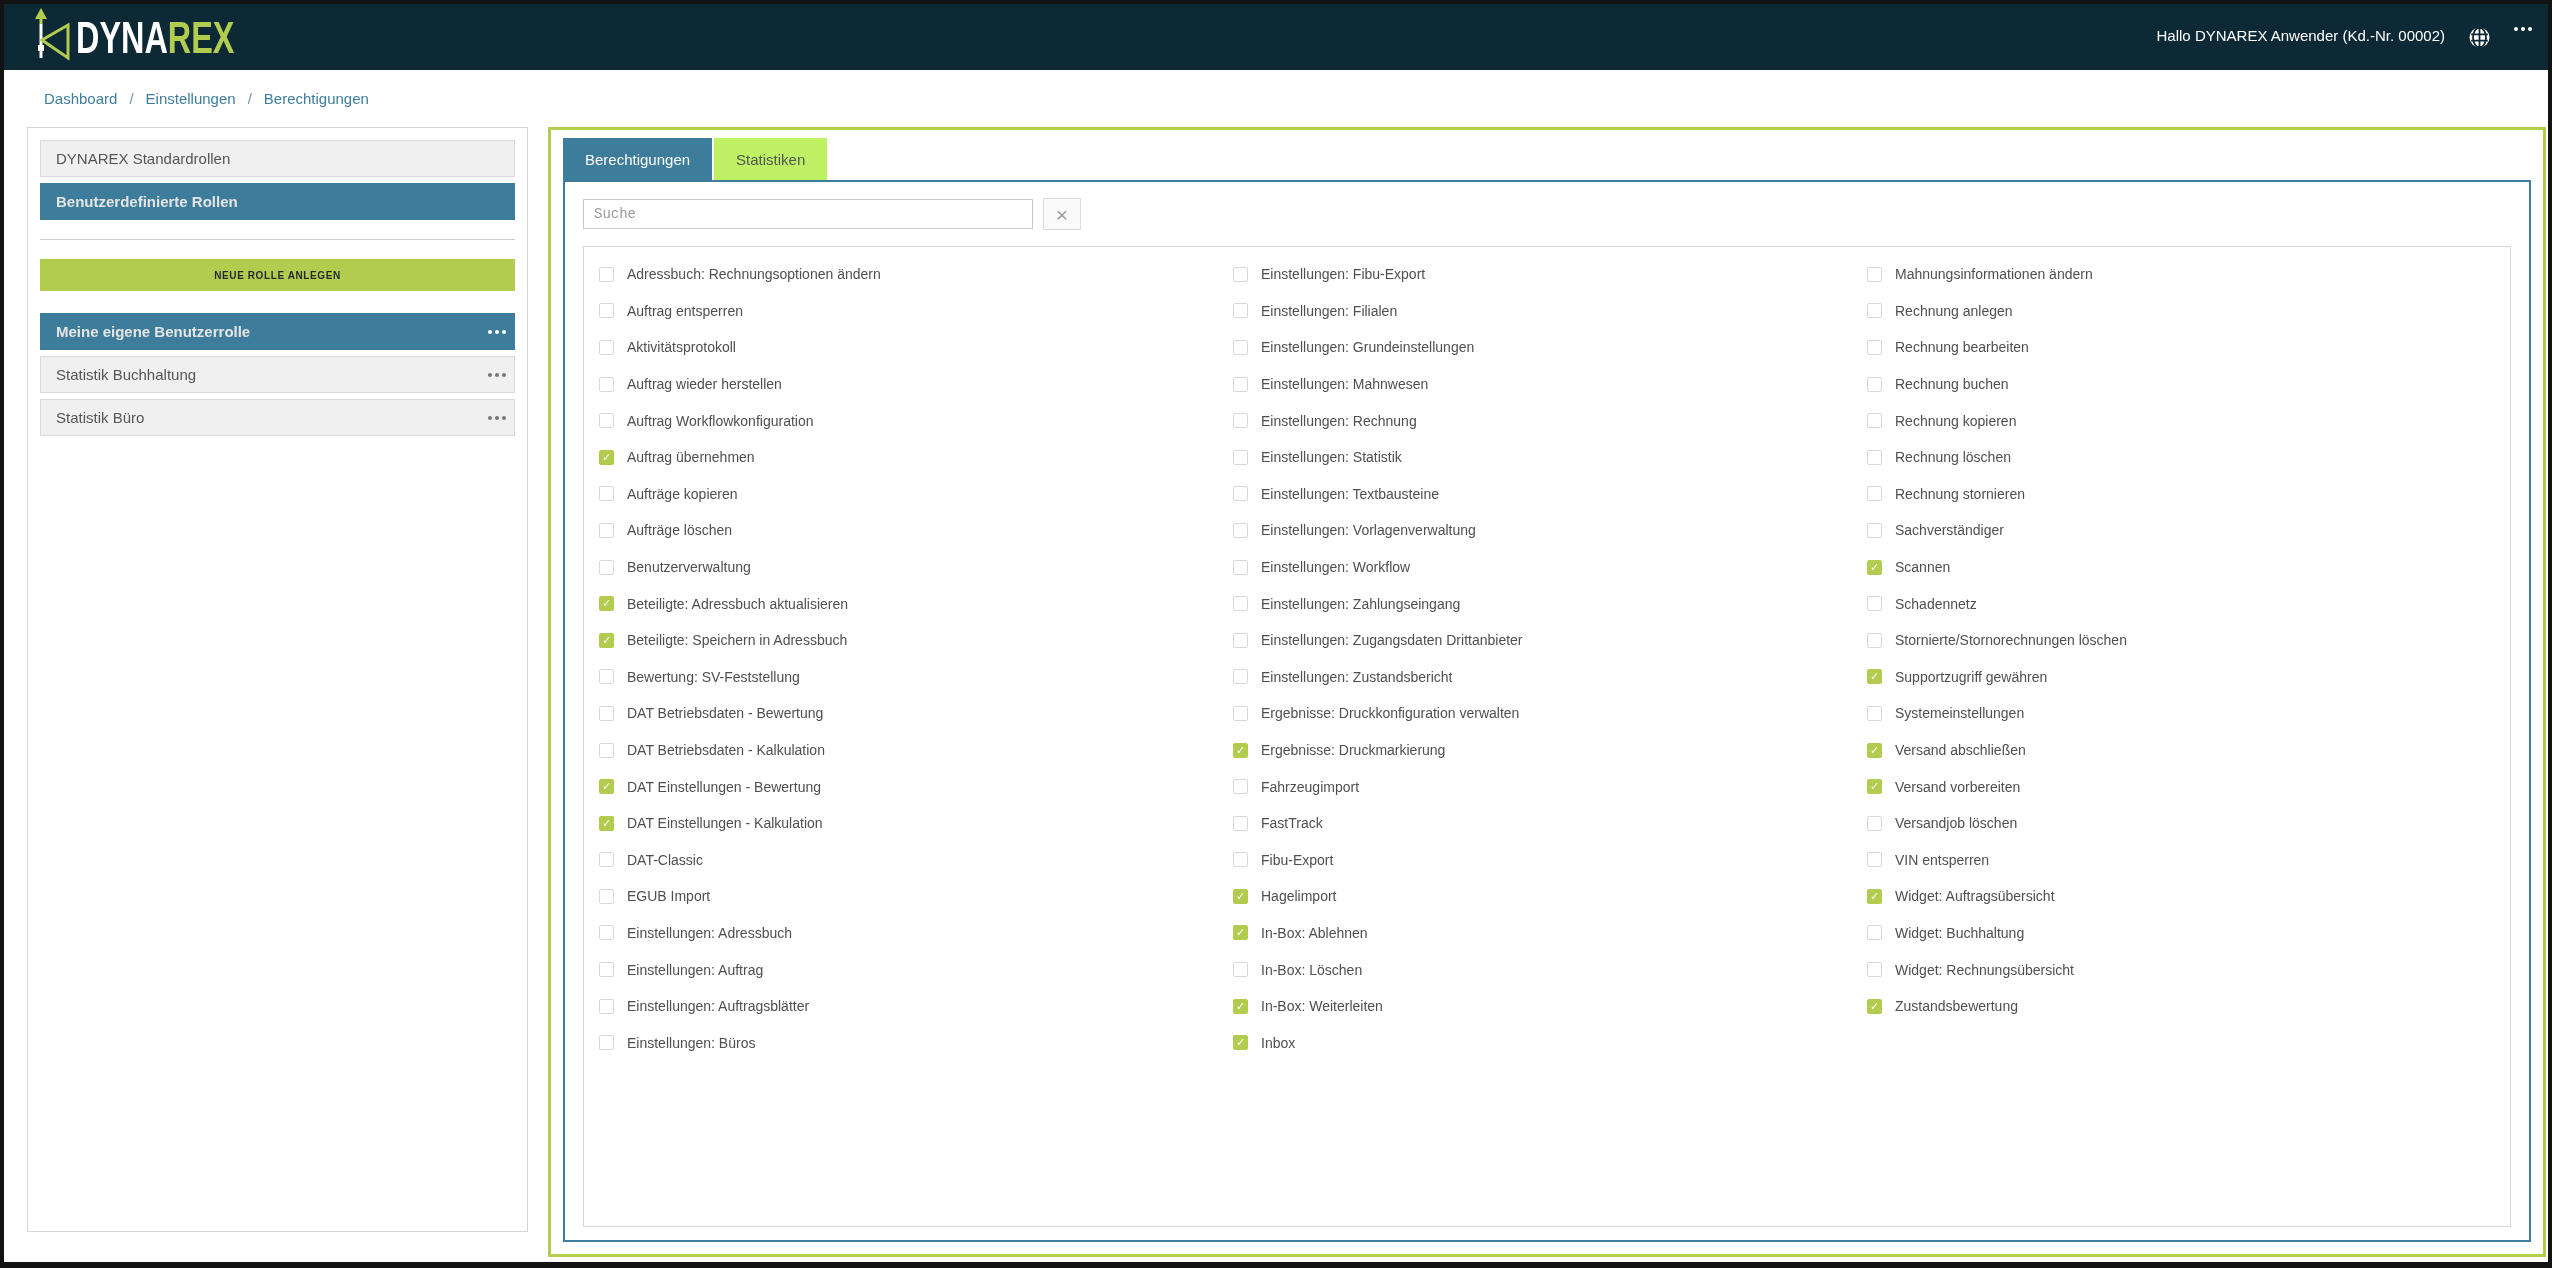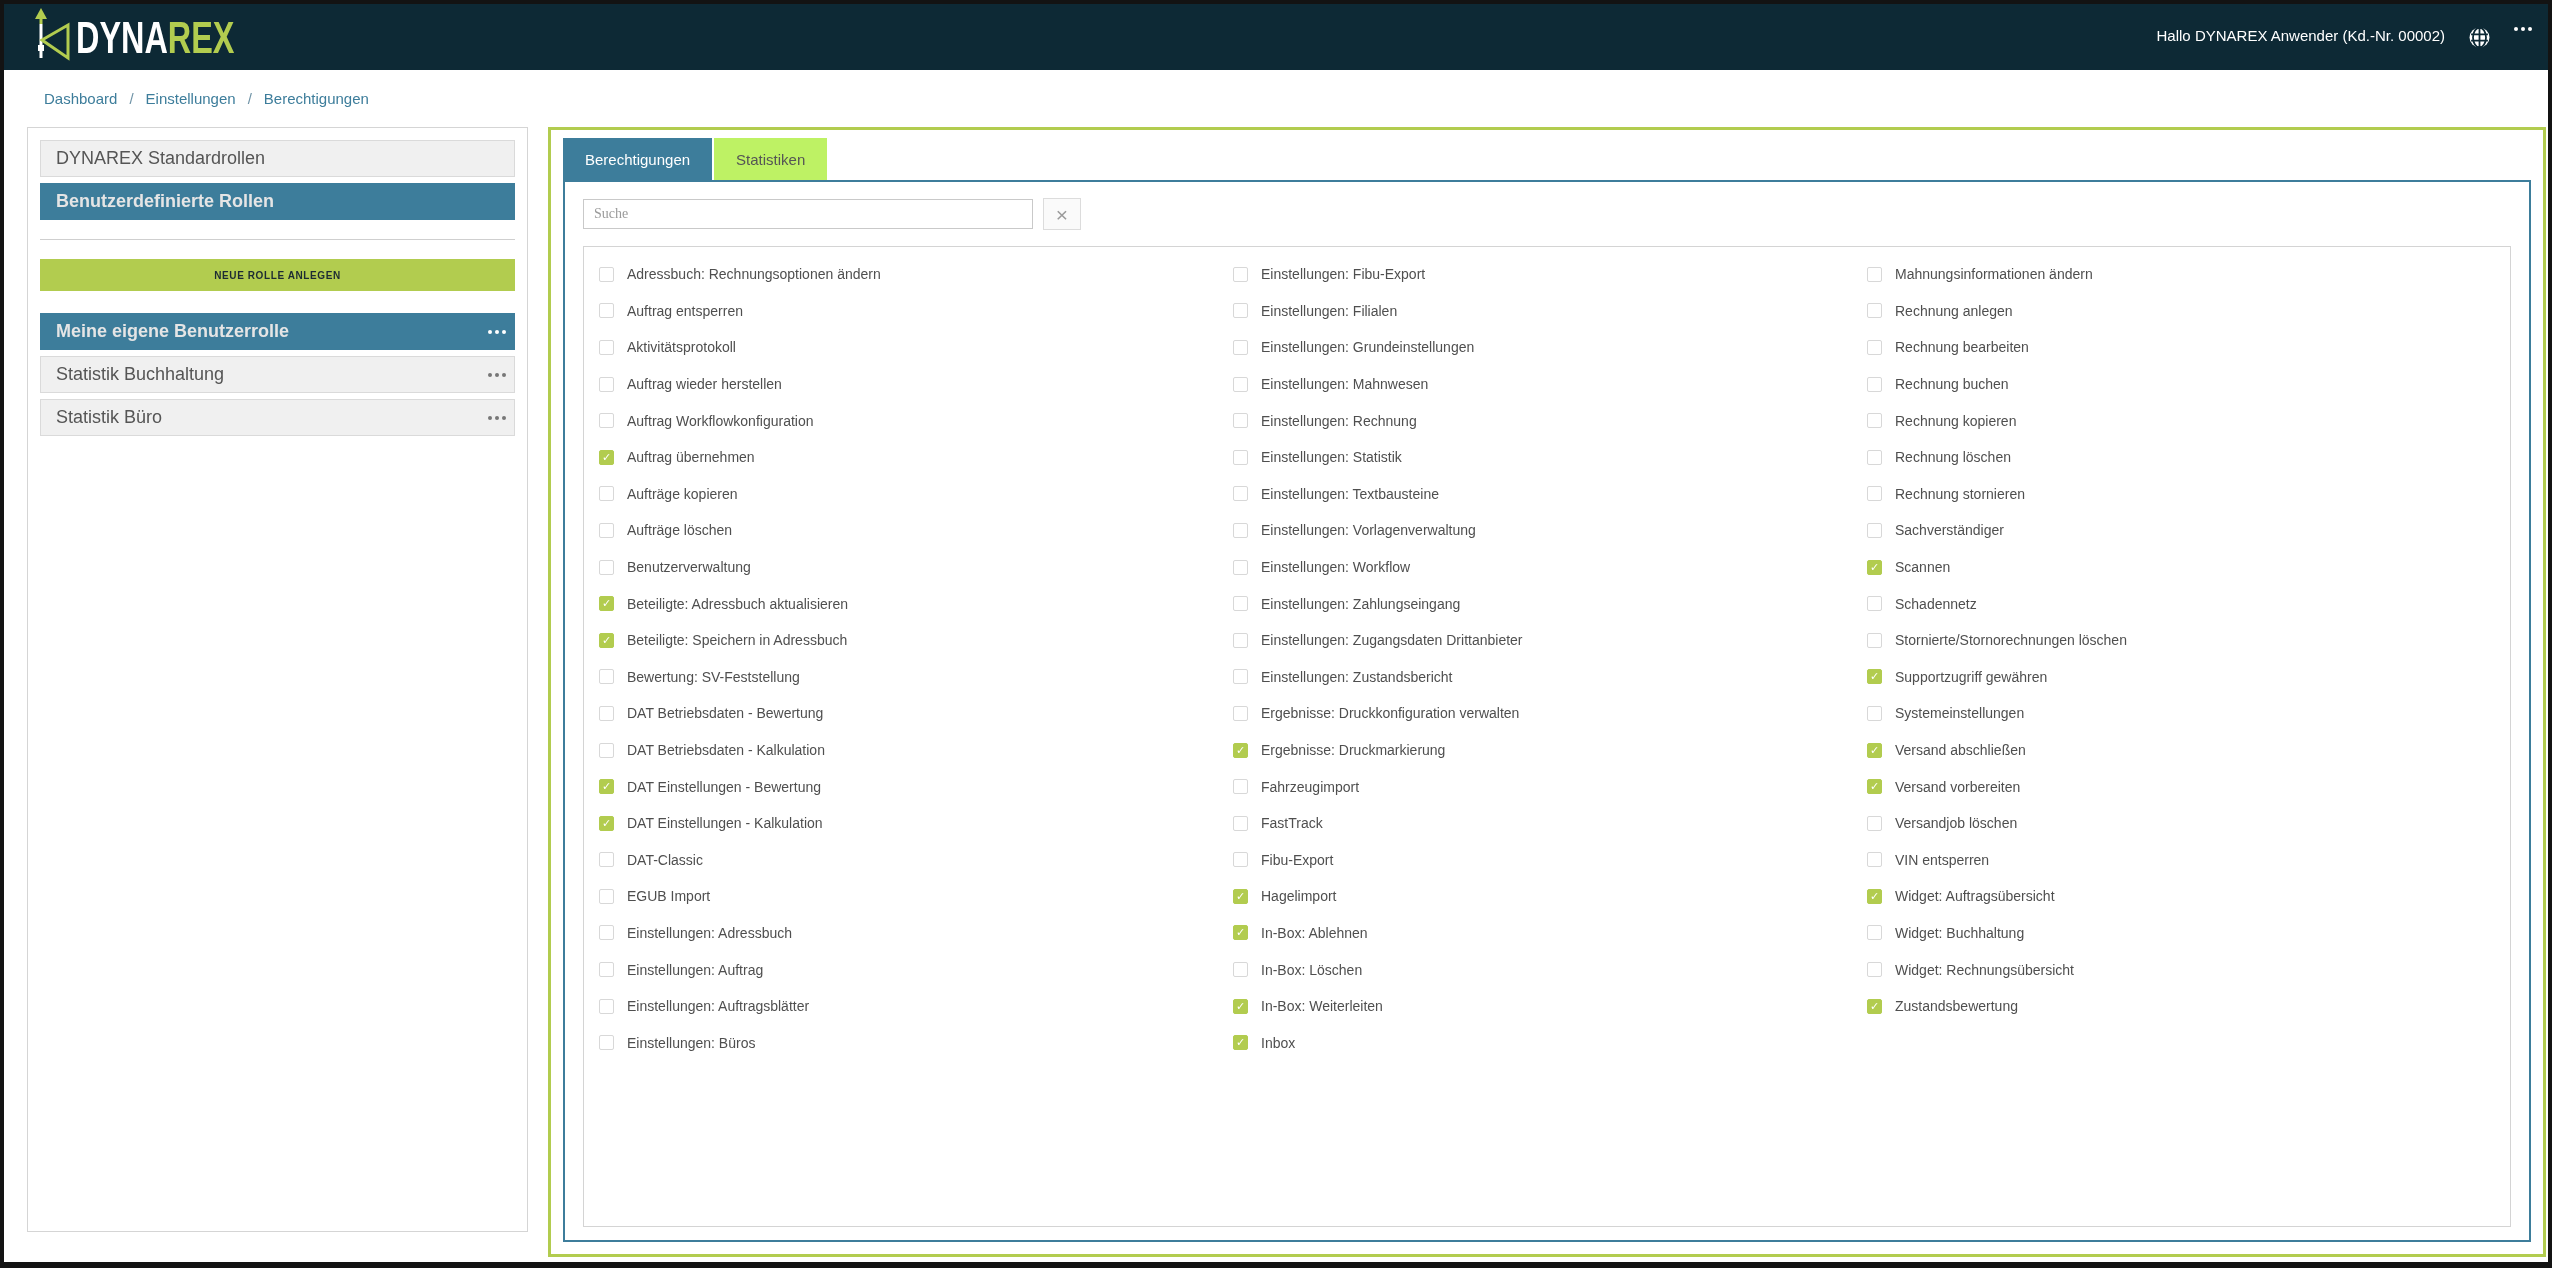--- a/index.html
+++ b/index.html
@@ -41,21 +41,21 @@
   .crumb { color:#3d7d9b; cursor:pointer; }
   .crumb-sep { color:#6f93a6; margin:0 12px; }
 
   
   .sidebar {
     position:absolute; left:23px; top:123px; width:501px; height:1105px;
     background:#fff; border:1px solid #d5d5d5; padding:12px;
   }
   .side-btn {
     height:37px; display:flex; align-items:center; padding:0 15px;
-    font-size:18px; margin-bottom:6px; cursor:pointer; position:relative;
+    font-size:15px; margin-bottom:6px; cursor:pointer; position:relative;
     background:#f0f0f0; border:1px solid #dadada; color:#555;
   }
   .side-btn.active { background:#3d7d9b; border-color:#3d7d9b; color:#e5e5e5; font-weight:700; }
   .side-divider { border:none; border-top:1px solid #cfcfcf; margin:19px 0; }
   .new-role-btn {
     width:100%; height:32px; background:#b2cc4f; border:none; cursor:pointer;
     color:#1d2b33; font-family:"Liberation Sans",sans-serif;
     font-size:10px; font-weight:700; letter-spacing:.6px; margin-bottom:22px;
   }
   .role-dots { position:absolute; right:22px; top:50%; margin-top:-2px; color:#fff; }
@@ -73,21 +73,21 @@
     background:#bef264; color:#555;
   }
   .tab.active { background:#3d7d9b; color:#fff; }
   .tab-panel {
     margin:0 12px 12px 12px; height:1062px;
     border:2px solid #3d7d9b; background:#fff;
   }
   .search-row { display:flex; align-items:center; padding:16px 18px 16px 18px; }
   .search-input {
     width:450px; height:30px; border:1px solid #c9c9c9; padding:0 10px;
-    font-family:Liberation Serif, serif; font-size:14px; color:#555;
+    font-family:Liberation Mono, monospace; font-size:14px; color:#555;
   }
   .search-input::placeholder { color:#9a9a9a; }
   .clear-btn {
     width:38px; height:32px; margin-left:10px; background:#fafafa;
     border:1px solid #dcdcdc; color:#9a9a9a; font-size:21px; line-height:1;
     cursor:pointer; font-family:"Liberation Sans",sans-serif;
   }
 
   .perm-box {
     margin:0 18px; height:981px; border:1px solid #d4d4d4;

